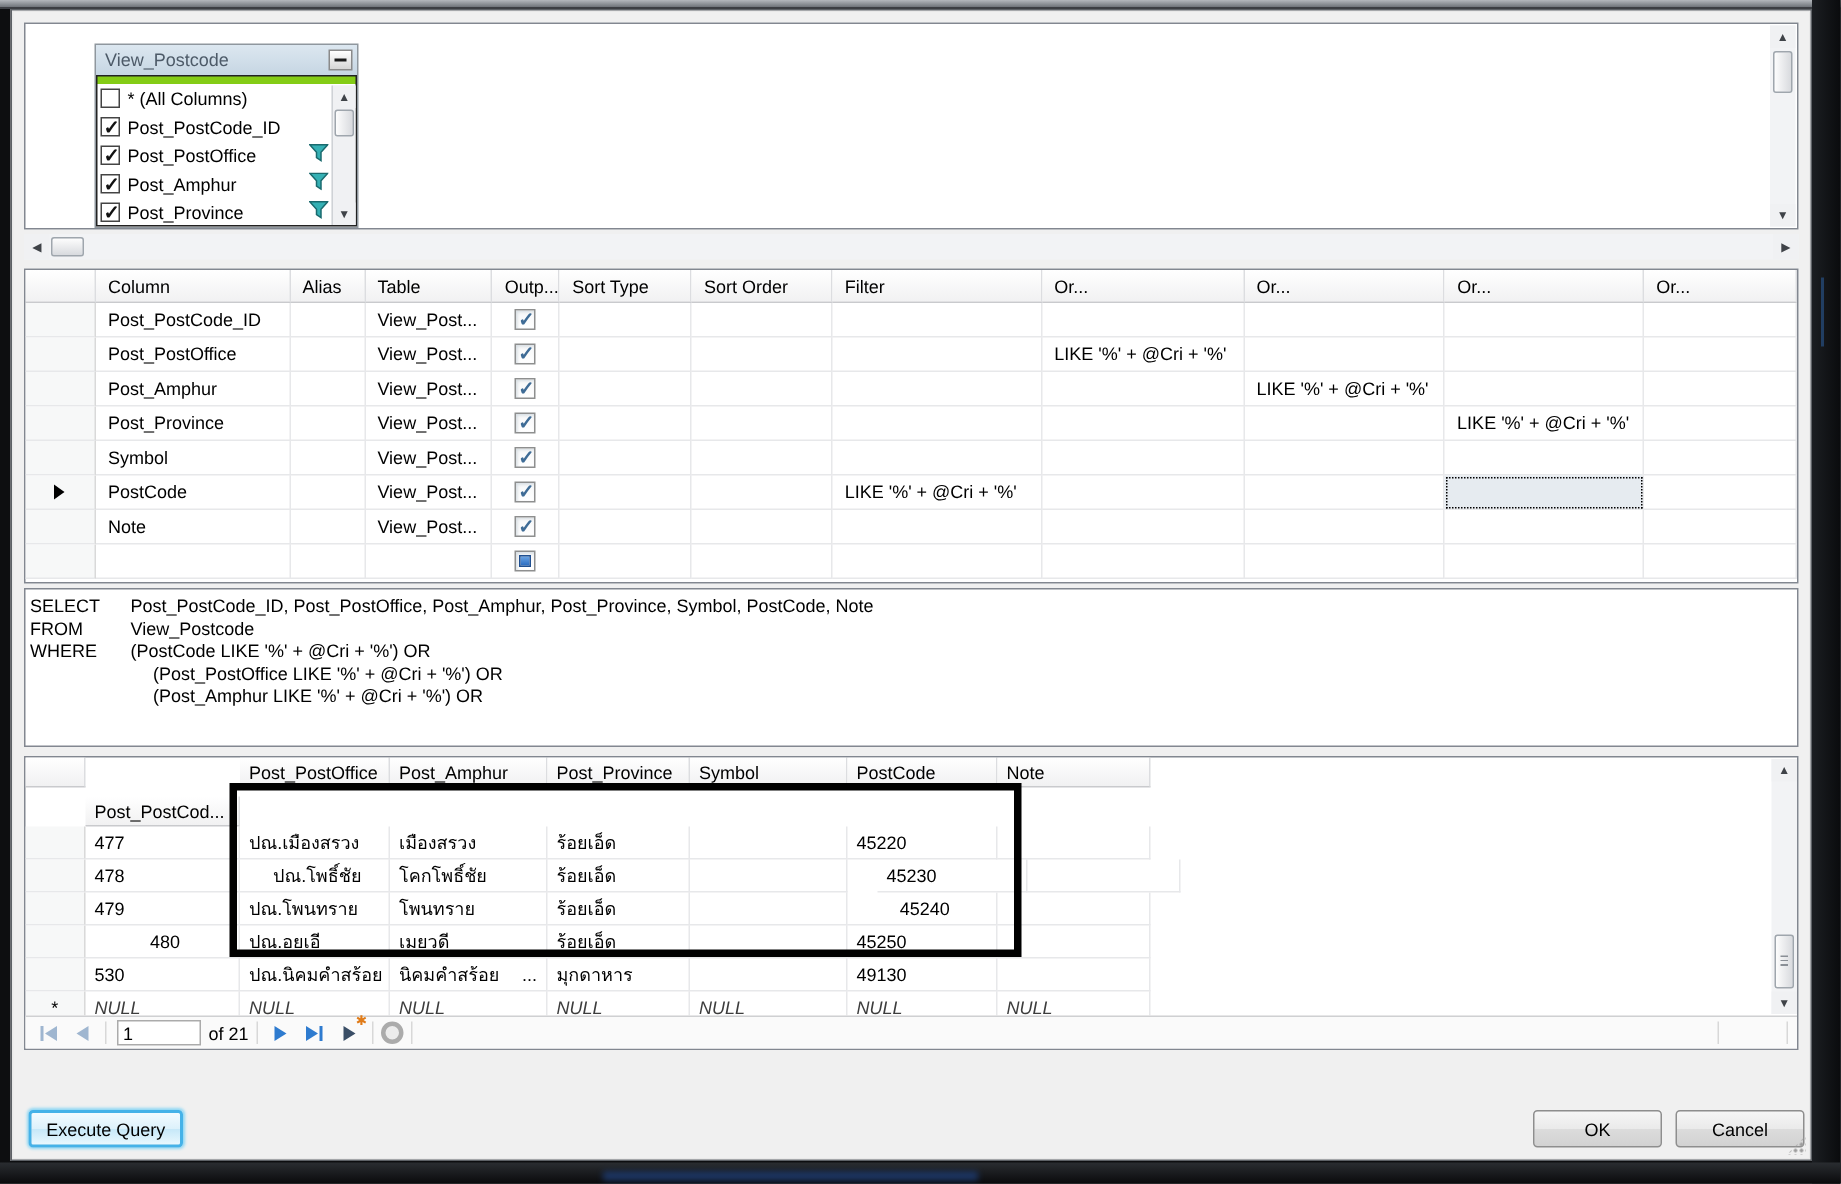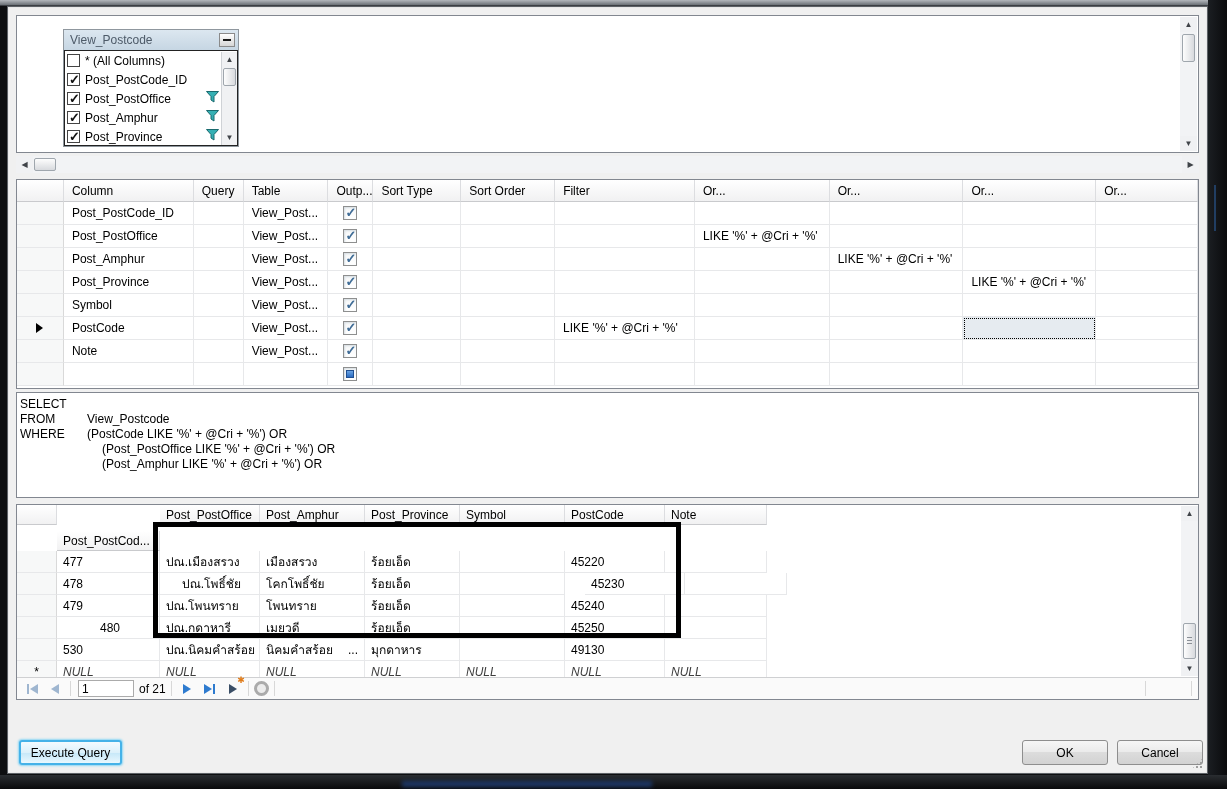--- a/index.html
+++ b/index.html
@@ -21,21 +21,21 @@
 
   
   .diagram-pane{position:absolute;left:8px;top:8px;width:1183px;height:138px;background:#fff;border:1px solid #828790;}
   .table-box{position:absolute;left:46px;top:13px;width:176px;border:1px solid #8f979e;background:#fff;}
   .table-title{height:20px;display:flex;align-items:center;padding:0 3px 0 6px;
     background:linear-gradient(#dce7f0,#c6d6e3);color:#4d5a68;}
   .table-title span{flex:1;}
   .min-btn{width:16px;height:14px;border:1px solid #8a8a8a;background:linear-gradient(#ffffff,#d6d6d6);
     display:flex;align-items:center;justify-content:center;}
   .min-glyph{width:8px;height:2px;background:#1a1a1a;}
-  .table-list{position:relative;border-top:1px solid #84cc16;background:#fff;outline:1px solid #222;outline-offset:-1px;}
+  .table-list{position:relative;border-top:6px solid #84cc16;background:#fff;outline:1px solid #222;outline-offset:-1px;}
   .tl-row{height:19px;display:flex;align-items:center;padding-left:3px;padding-right:19px;}
   .cbx{width:13px;height:13px;border:1px solid #444;background:#fff;position:relative;flex:0 0 13px;}
   .cbx.checked::after{content:"\2713";position:absolute;left:1px;top:-2px;font-size:13px;font-weight:bold;color:#111;}
   .tl-label{margin-left:5px;white-space:nowrap;}
   .funnel{margin-left:auto;}
   .list-scroll{position:absolute;right:1px;top:1px;bottom:1px;width:16px;background:#f0f1f3;
     border-left:1px solid #cfd2d6;display:flex;flex-direction:column;}
   .sbtn{height:15px;display:flex;align-items:center;justify-content:center;font-size:8px;color:#3f4348;background:#f0f1f3;}
   .sthumb{height:18px;margin:1px 1px;background:linear-gradient(90deg,#fdfdfd,#d8dade);border:1px solid #9fa6ad;border-radius:2px;}
   .sspace{flex:1;}
@@ -189,21 +189,21 @@
     <div class="sbtn">◀</div>
     <div class="h-thumb"></div>
     <div class="h-space"></div>
     <div class="sbtn">▶</div>
   </div>
 
   <div class="criteria" id="criteria-grid">
       <div class="grow ghead">
         <div class="gcell gsel" style="width: 47px; height: 22px;"></div>
         <div class="gcell" style="width: 130px; height: 22px;">Column</div>
-        <div class="gcell" style="width: 50px; height: 22px;">Query</div>
+        <div class="gcell" style="width: 50px; height: 22px;">Alias</div>
         <div class="gcell" style="width: 85px; height: 22px;">Table</div>
         <div class="gcell" style="width: 45px; height: 22px;">Outp...</div>
         <div class="gcell" style="width: 88px; height: 22px;">Sort Type</div>
         <div class="gcell" style="width: 94px; height: 22px;">Sort Order</div>
         <div class="gcell" style="width: 140px; height: 22px;">Filter</div>
         <div class="gcell" style="width: 135px; height: 22px;">Or...</div>
         <div class="gcell" style="width: 134px; height: 22px;">Or...</div>
         <div class="gcell" style="width: 133px; height: 22px;">Or...</div>
         <div class="gcell" style="width: 102px; height: 22px;">Or...</div>
       </div>
@@ -335,20 +335,21 @@
         <div class="gcell" style="width: 135px; height: 23px;"></div>
         <div class="gcell" style="width: 134px; height: 23px;"></div>
         <div class="gcell" style="width: 133px; height: 23px;"></div>
         <div class="gcell" style="width: 102px; height: 23px;"></div>
       </div>
     </div>
 
   <div class="sqlpane" id="sql-pane">
       <div class="sqlline">
         <span class="sqlkw">SELECT</span>
+        <span style="margin-left: 0px;">Post_PostCode_ID, Post_PostOffice, Post_Amphur, Post_Province, Symbol, PostCode, Note</span>
       </div>
       <div class="sqlline">
         <span class="sqlkw">FROM</span>
         <span style="margin-left: 0px;">View_Postcode</span>
       </div>
       <div class="sqlline">
         <span class="sqlkw">WHERE</span>
         <span style="margin-left: 0px;">(PostCode LIKE '%' + @Cri + '%') OR</span>
       </div>
       <div class="sqlline">
@@ -431,34 +432,34 @@
           </div>
           <div class="rcell" style="width: 105px; height: 22px;">
             <span>โพนทราย</span>
           </div>
           <div class="rcell" style="width: 95px; height: 22px;">
             <span>ร้อยเอ็ด</span>
           </div>
           <div class="rcell" style="width: 105px; height: 22px;">
             <span></span>
           </div>
-          <div class="rcell" style="width: 100px; height: 22px;">
+          <div class="rcell" style="width: 100px; height: 22px; justify-content: center;">
             <span>45240</span>
           </div>
           <div class="rcell" style="width: 102px; height: 22px;">
             <span></span>
           </div>
         </div>
         <div class="rrow">
           <div class="rcell rsel" style="width: 40px; height: 22px;"></div>
           <div class="rcell" style="width: 103px; height: 22px; justify-content: center;">
             <span>480</span>
           </div>
           <div class="rcell" style="width: 100px; height: 22px;">
-            <span>ปณ.กดาหารี</span>
+            <span>ปณ.อยเอี</span>
           </div>
           <div class="rcell" style="width: 105px; height: 22px;">
             <span>เมยวดี</span>
           </div>
           <div class="rcell" style="width: 95px; height: 22px;">
             <span>ร้อยเอ็ด</span>
           </div>
           <div class="rcell" style="width: 105px; height: 22px;">
             <span></span>
           </div>

